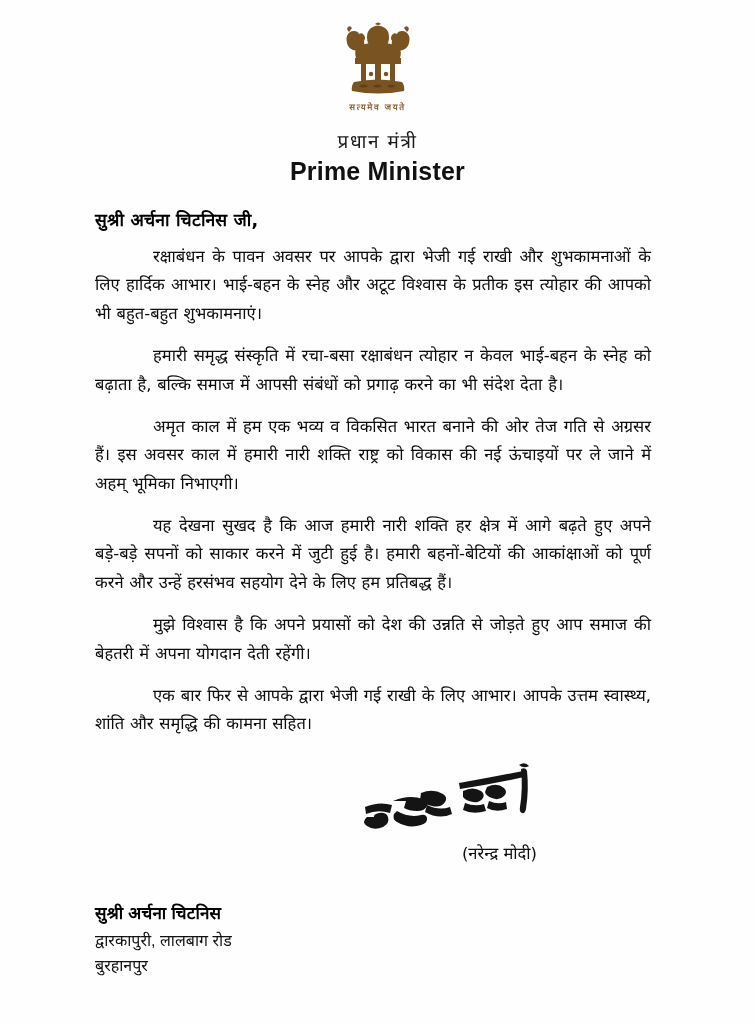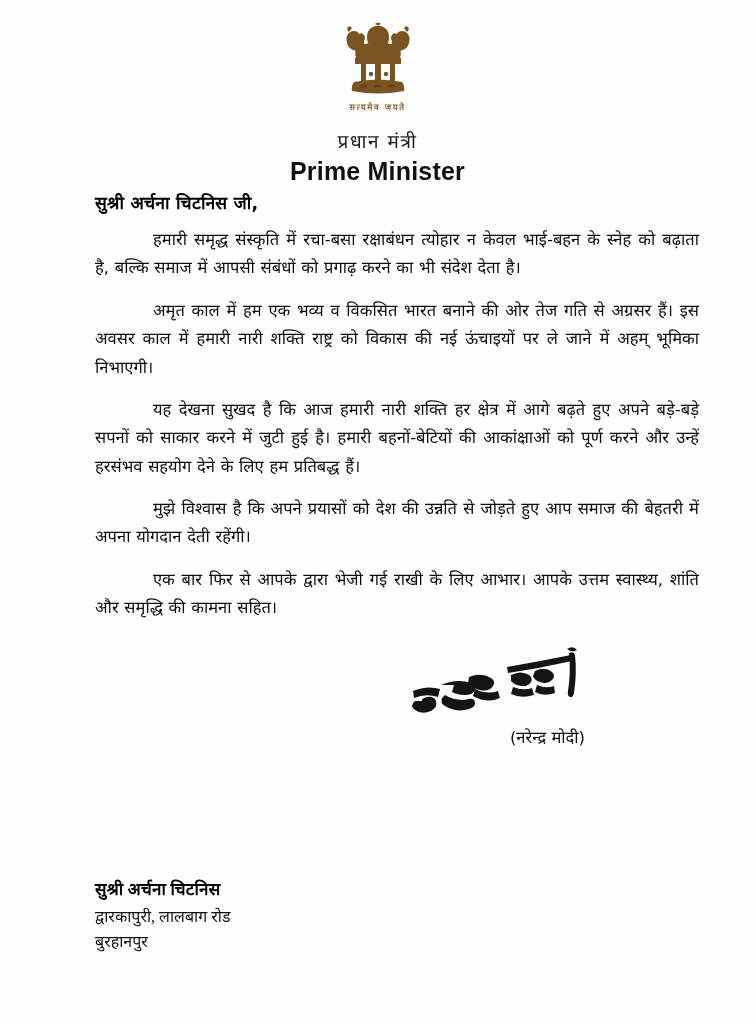--- a/index.html
+++ b/index.html
@@ -69,23 +69,23 @@
     text-align: right;
     line-height: 1.55;
     font-size: 15.5px;
     font-family: "DejaVu Sans", sans-serif;
     color: #1b1b1b;
   }
   .dateblock div { white-space: nowrap; }
 
   
   .body-area {
-    margin-top: 4px;
+    margin-top: 21px;
     padding-left: 95px;
-    padding-right: 56px;
+    padding-right: 104px;
   }
   .salutation {
     font-size: 17.5px;
     font-weight: 700;
     font-family: "DejaVu Sans", sans-serif;
     color: #000;
     margin-bottom: 12px;
     letter-spacing: .2px;
   }
   .para {
@@ -127,23 +127,23 @@
     font-size: 16.5px;
     font-family: "DejaVu Sans", sans-serif;
     color: #0d0d0d;
     margin-right: 22px;
   }
 
   
   .address {
     position: absolute;
     left: 95px;
-    top: 876px;
+    top: 900px;
     line-height: 1.62;
-    font-family: Liberation Serif, serif;
+    font-family: Liberation Sans, sans-serif;
   }
   .address-name {
     font-size: 17px;
     font-weight: 700;
     color: #000;
     letter-spacing: .2px;
   }
   .address-line {
     font-size: 16px;
     color: #111;
@@ -188,20 +188,21 @@
       <div class="emblem-motto">सत्यमेव जयते</div>
     </div>
     <div class="title-hi">प्रधान मंत्री</div>
     <div class="title-en">Prime Minister</div>
   </div>
 
 
   <div class="body-area">
     <div class="salutation">सुश्री अर्चना चिटनिस जी,</div>
 
+    <p class="para">रक्षाबंधन के पावन अवसर पर आपके द्वारा भेजी गई राखी और शुभकामनाओं के लिए हार्दिक आभार। भाई-बहन के स्नेह और अटूट विश्वास के प्रतीक इस त्योहार की आपको भी बहुत-बहुत शुभकामनाएं।</p>
     <p class="para">हमारी समृद्ध संस्कृति में रचा-बसा रक्षाबंधन त्योहार न केवल भाई-बहन के स्नेह को बढ़ाता है, बल्कि समाज में आपसी संबंधों को प्रगाढ़ करने का भी संदेश देता है।</p>
     <p class="para">अमृत काल में हम एक भव्य व विकसित भारत बनाने की ओर तेज गति से अग्रसर हैं। इस अवसर काल में हमारी नारी शक्ति राष्ट्र को विकास की नई ऊंचाइयों पर ले जाने में अहम् भूमिका निभाएगी।</p>
     <p class="para">यह देखना सुखद है कि आज हमारी नारी शक्ति हर क्षेत्र में आगे बढ़ते हुए अपने बड़े-बड़े सपनों को साकार करने में जुटी हुई है। हमारी बहनों-बेटियों की आकांक्षाओं को पूर्ण करने और उन्हें हरसंभव सहयोग देने के लिए हम प्रतिबद्ध हैं।</p>
     <p class="para">मुझे विश्वास है कि अपने प्रयासों को देश की उन्नति से जोड़ते हुए आप समाज की बेहतरी में अपना योगदान देती रहेंगी।</p>
     <p class="para">एक बार फिर से आपके द्वारा भेजी गई राखी के लिए आभार। आपके उत्तम स्वास्थ्य, शांति और समृद्धि की कामना सहित।</p>
 
     <div class="signoff">
       <div class="sign-img-wrap">
         <svg class="sign-svg" viewBox="0 0 190 74">
           <g fill="#141414">

